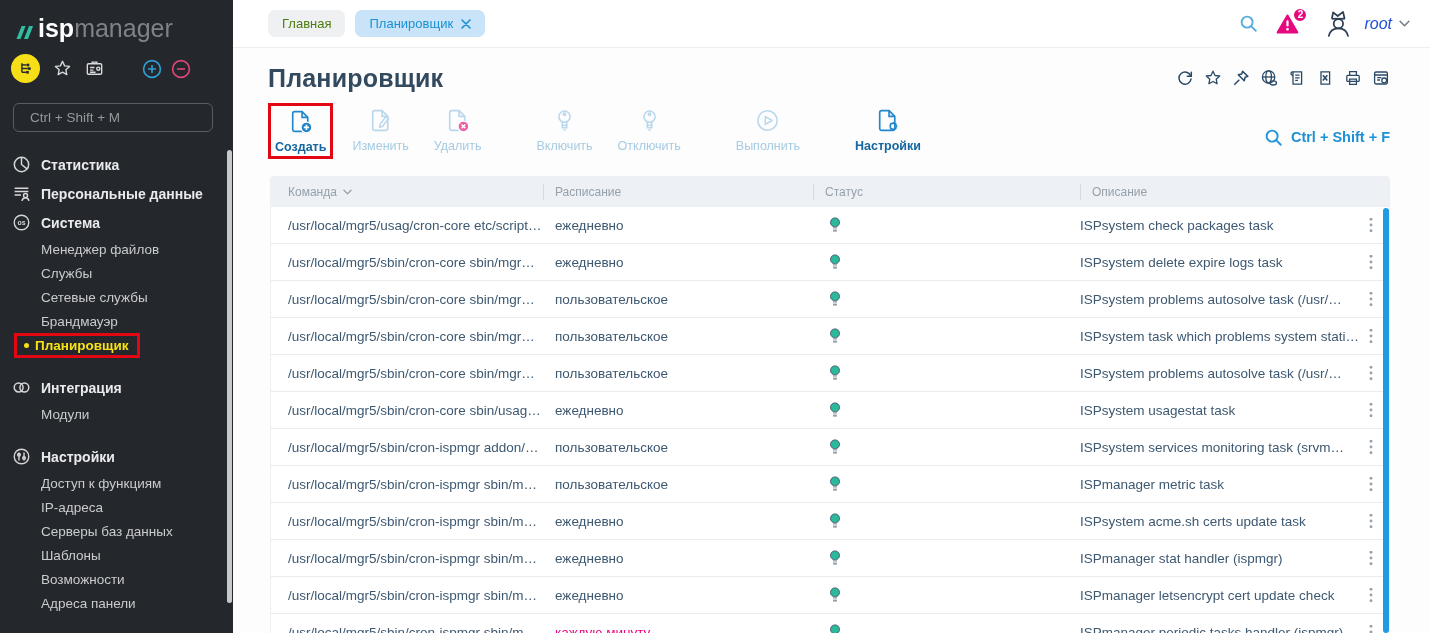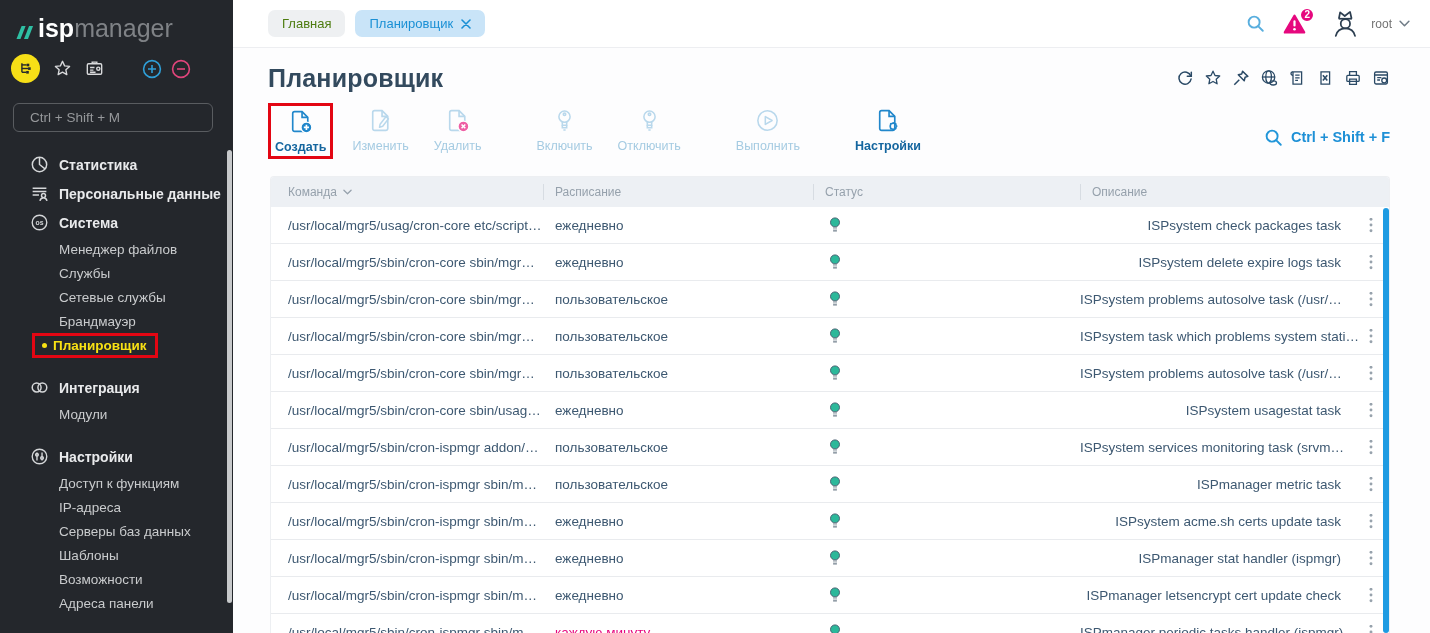--- a/index.html
+++ b/index.html
@@ -22,21 +22,21 @@
   .logo-isp { color:#ffffff; font-weight:700; }
   .logo-mgr { color:#7f8286; font-weight:400; }
   .side-quick { position:absolute; left:11px; top:54px; width:180px; display:flex; align-items:center; }
   .sq-yellow { width:29px; height:29px; border-radius:50%; background:#f6df17; display:flex; align-items:center; justify-content:center; cursor:pointer; }
   .sq-yellow span { width:17px; height:17px; display:inline-flex; }
   .sq-icon { width:19px; height:19px; color:#d9dadc; margin-left:13px; display:inline-flex; cursor:pointer; }
   .sq-spacer { flex:1; }
   .sq-round { width:20px; height:20px; margin-left:9px; display:inline-flex; cursor:pointer; }
   .side-search { position:absolute; left:13px; top:103px; width:182px; height:27px; border:1px solid #595c60; border-radius:6px; color:#96989b; font-size:13.5px; display:flex; align-items:center; padding-left:16px; cursor:text; }
   .side-nav { position:absolute; left:0; top:150px; right:0; }
-  .nav-item { display:flex; align-items:center; padding-left:30px; cursor:pointer; }
+  .nav-item { display:flex; align-items:center; padding-left:12px; cursor:pointer; }
   .nav-item.section { height:29px; color:#e9eaec; font-weight:700; font-size:14px; }
   .nav-item.sub { height:24px; color:#c9cbcd; font-weight:400; font-size:13.5px; }
   .nav-item.gap { margin-top:16px; }
   .nav-icon { width:19px; height:19px; margin-right:10px; color:#d5d7d9; flex:none; display:inline-flex; }
   .nav-item.sub .nav-icon { visibility:hidden; }
   .nav-label { display:inline-flex; align-items:center; }
   .dot { display:none; }
   .nav-item.active .nav-label { border:3px solid #e30613; padding:2px 9px 2px 7px; margin-left:-27px; color:#f8e114; font-weight:700; }
   .nav-item.active .dot { display:inline-block; width:5px; height:5px; border-radius:50%; background:#f8e114; margin-right:6px; }
   .side-scrollbar { position:absolute; right:1px; top:150px; width:5px; height:453px; background:#c7c9cb; border-radius:3px; cursor:pointer; }
@@ -47,21 +47,21 @@
   .tab { height:27px; padding:0 14px; border-radius:7px; background:#eef0f2; color:#4d7c0f; font-size:13px; display:flex; align-items:center; gap:8px; cursor:pointer; }
   .tab.active { background:#c9e4f8; color:#1a90d5; }
   .tab-close { display:none; width:10px; height:10px; color:#1a90d5; cursor:pointer; }
   .tab.closable .tab-close { display:inline-flex; }
   .top-right { margin-left:auto; display:flex; align-items:center; margin-right:20px; }
   .tb-search { width:19px; height:19px; color:#58aede; margin-right:18px; display:inline-flex; cursor:pointer; }
   .tb-warn { position:relative; width:23px; height:20px; margin-right:24px; cursor:pointer; }
   .warn-tri { position:absolute; inset:0; }
   .badge { position:absolute; top:-7px; right:-9px; min-width:16px; height:16px; border-radius:9px; background:#e6087e; border:2px solid #fff; color:#fff; font-size:10px; font-weight:700; display:flex; align-items:center; justify-content:center; padding:0 3px; box-sizing:border-box; }
   .tb-user { width:31px; height:29px; margin-right:10px; color:#2c3e50; display:inline-flex; cursor:pointer; }
-  .tb-root { font-size:12px; color:#737373; margin-right:7px; cursor:pointer; }
+  .tb-root { font-size:16px; color:#1d4ed8; margin-right:7px; cursor:pointer;font-style:italic; }
   .tb-chev { width:11px; height:7px; color:#707c87; display:inline-flex; cursor:pointer; }
 
   
   .content { position:absolute; left:233px; right:0; top:48px; bottom:0; background:#fdfdfe; }
   .page-head { display:flex; align-items:center; justify-content:space-between; padding:13px 40px 0 35px; }
   .page-head h1 { margin:0; font-size:25px; line-height:34px; color:#334a5e; font-weight:700; letter-spacing:.2px; }
   .quick-icons { display:flex; gap:10px; color:#2b4a66; }
   .qi { width:18px; height:18px; display:inline-flex; cursor:pointer; }
   .toolbar-row { display:flex; align-items:center; justify-content:space-between; padding:8px 40px 0 35px; }
   .toolbar { display:flex; align-items:flex-start; gap:13px; }
@@ -83,21 +83,21 @@
   .th-cmd { padding-left:17px; }
   .th + .th::before { content:""; position:absolute; left:0; top:7px; bottom:7px; width:1px; background:#d7dce2; }
   .sort { width:9px; height:6px; color:#96a1ac; display:inline-flex; }
   .tr { height:36px; border-bottom:1px solid #e9ebee; align-items:center; background:#fff; font-size:13.5px; color:#3d5871; cursor:pointer; }
   .td { box-sizing:border-box; }
   .td-cmd { padding-left:17px; overflow:hidden; white-space:nowrap; }
   .td-sched { padding-left:12px; white-space:nowrap; }
   .td-sched.alert { color:#e6087e; }
   .td-status { padding-left:16px; display:flex; align-items:center; }
   .bulb { width:12px; height:17px; display:inline-flex; }
-  .td-desc { position:relative; text-align:right; padding-right:48px; overflow:hidden; white-space:nowrap; }
+  .td-desc { position:relative; text-align:left; padding-right:60px; overflow:hidden; white-space:nowrap; }
   .kebab { position:absolute; right:16px; top:50%; transform:translateY(-50%); width:4px; height:16px; color:#97a2ac; cursor:pointer; display:inline-flex; }
   .v-scrollbar { position:absolute; right:0; top:31px; bottom:0; width:6px; background:#1e9be2; border-radius:3px; cursor:pointer; }
 </style>
 </head>
 <body>
 
 <div class="app">
 
   <aside class="sidebar">
     <div class="logo">

